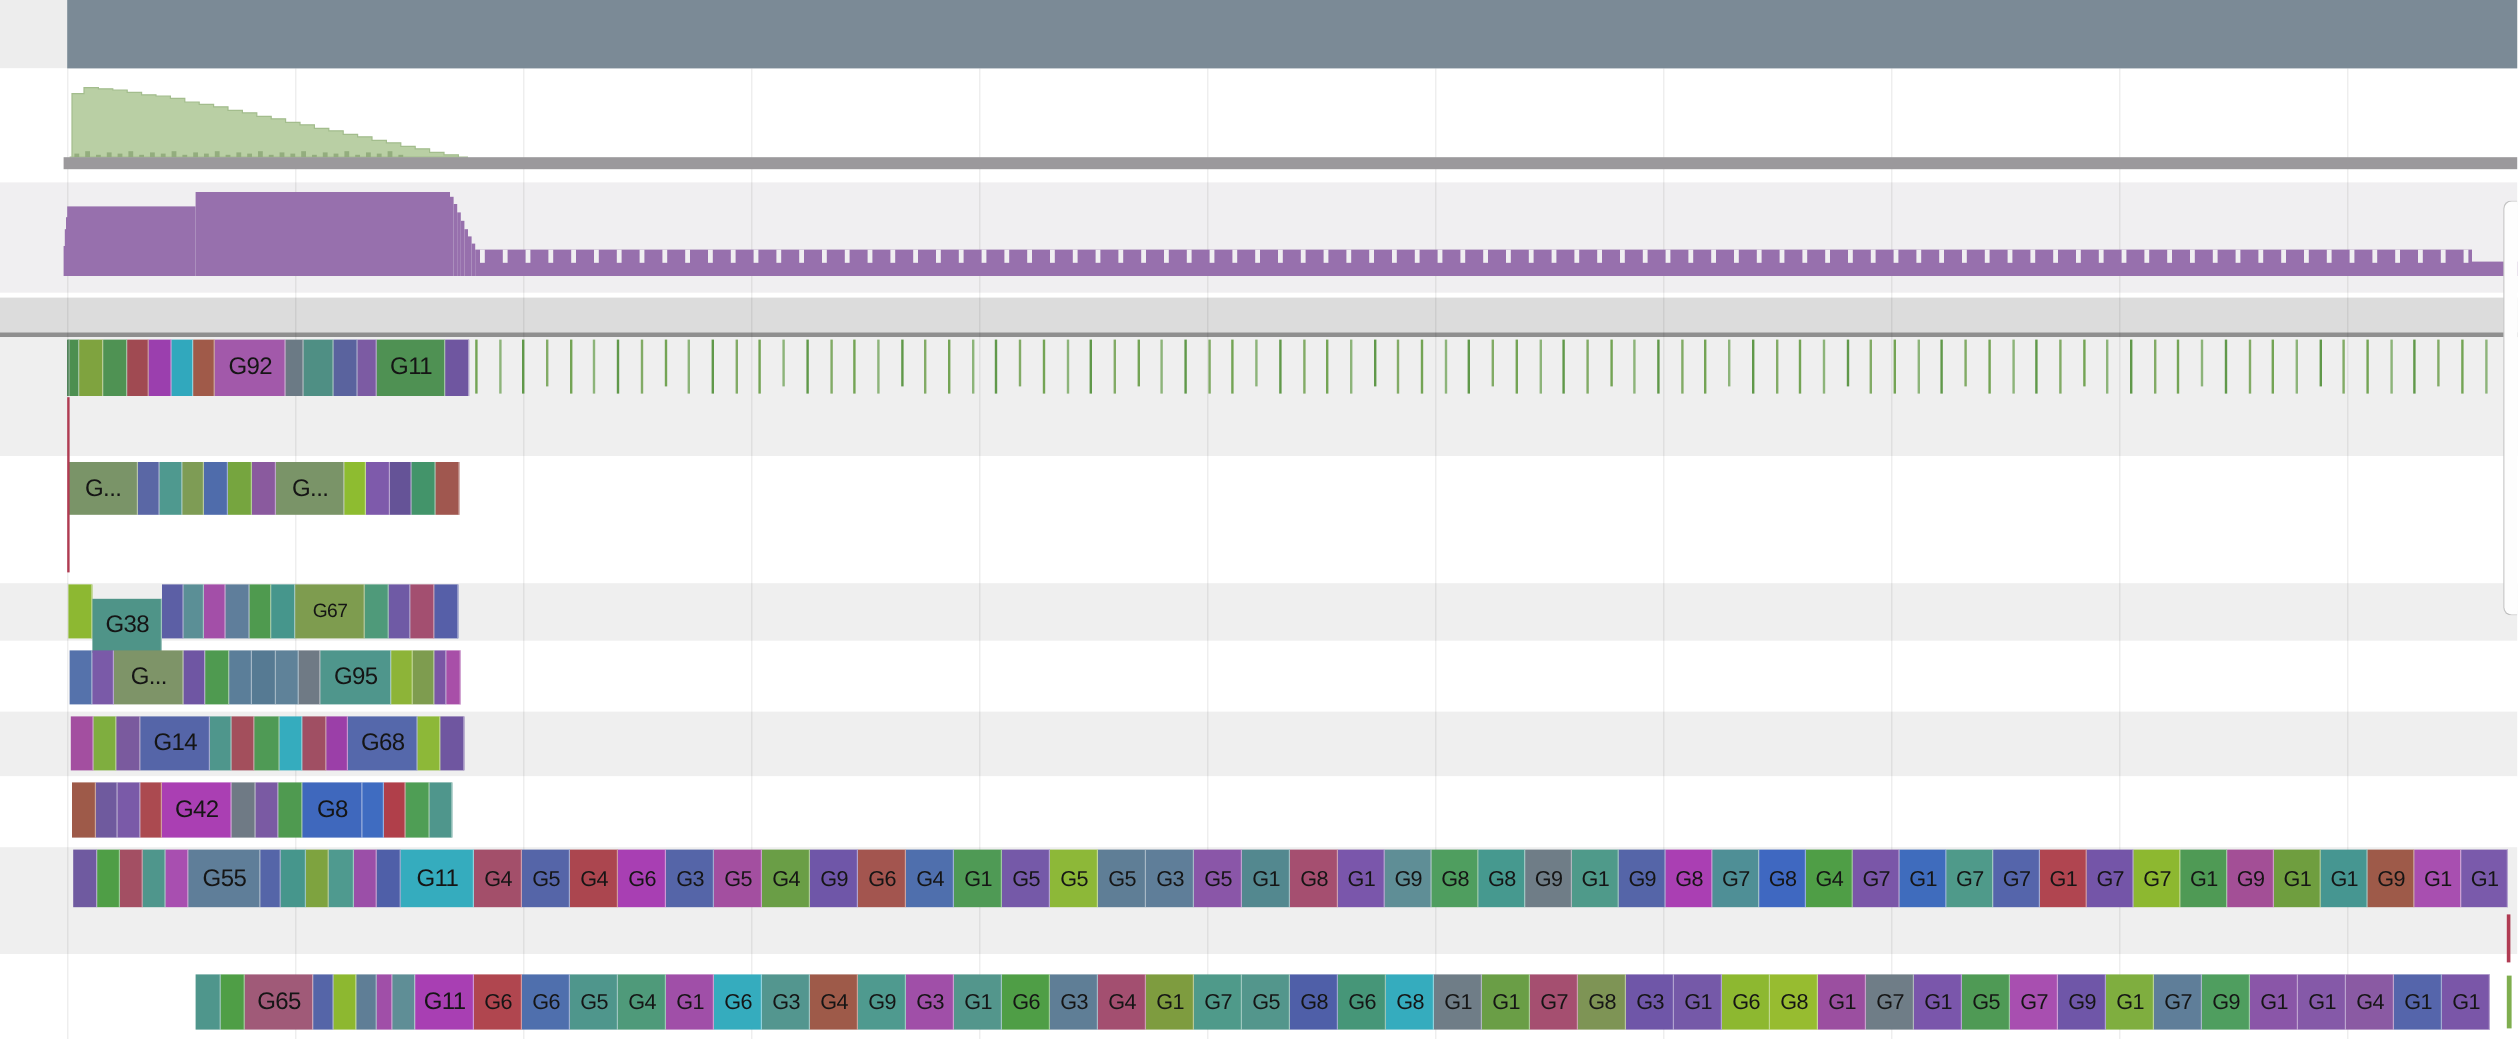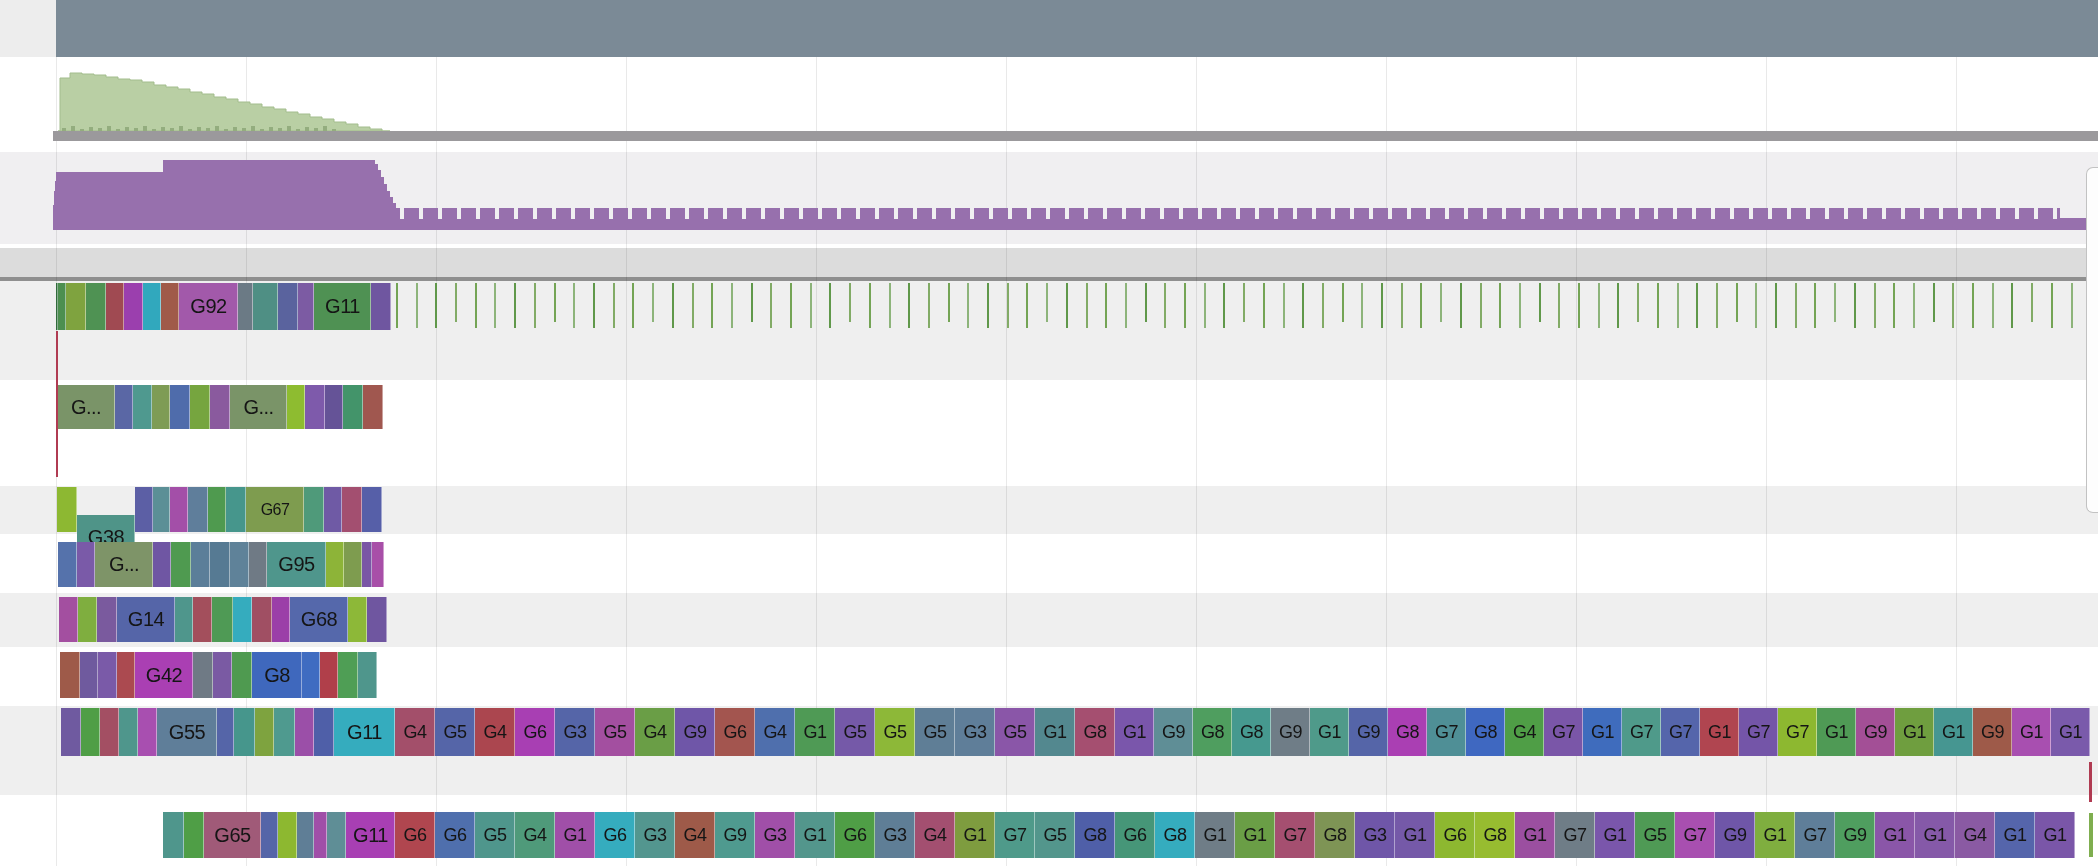--- a/index.html
+++ b/index.html
@@ -317,21 +317,21 @@
     <div class="seg" style="left: 210px; top: 385px; width: 20px; height: 44px; background: rgb(138, 90, 158); z-index: 3;"></div>
     <div class="seg" style="left: 230px; top: 385px; width: 57px; height: 44px; background: rgb(122, 148, 104); z-index: 3;">
       <span class="seg-label" style="font-size: 20px;">G...</span>
     </div>
     <div class="seg" style="left: 287px; top: 385px; width: 18px; height: 44px; background: rgb(142, 188, 48); z-index: 3;"></div>
     <div class="seg" style="left: 305px; top: 385px; width: 20px; height: 44px; background: rgb(126, 90, 171); z-index: 3;"></div>
     <div class="seg" style="left: 325px; top: 385px; width: 18px; height: 44px; background: rgb(101, 83, 151); z-index: 3;"></div>
     <div class="seg" style="left: 343px; top: 385px; width: 20px; height: 44px; background: rgb(67, 148, 106); z-index: 3;"></div>
     <div class="seg" style="left: 363px; top: 385px; width: 20px; height: 44px; background: rgb(160, 87, 79); z-index: 3;"></div>
     <div class="seg" style="left: 57px; top: 487px; width: 20px; height: 45px; background: rgb(141, 184, 50); z-index: 3;"></div>
-    <div class="seg" style="left: 77px; top: 515px; width: 58px; height: 45px; background: rgb(79, 148, 136); z-index: 3;">
+    <div class="seg" style="left: 77px; top: 499px; width: 58px; height: 45px; background: rgb(79, 148, 136); z-index: 3;">
       <span class="seg-label" style="font-size: 20px;">G38</span>
     </div>
     <div class="seg" style="left: 135px; top: 487px; width: 18px; height: 45px; background: rgb(92, 95, 165); z-index: 3;"></div>
     <div class="seg" style="left: 153px; top: 487px; width: 17px; height: 45px; background: rgb(91, 143, 150); z-index: 3;"></div>
     <div class="seg" style="left: 170px; top: 487px; width: 18px; height: 45px; background: rgb(163, 79, 168); z-index: 3;"></div>
     <div class="seg" style="left: 188px; top: 487px; width: 20px; height: 45px; background: rgb(95, 126, 155); z-index: 3;"></div>
     <div class="seg" style="left: 208px; top: 487px; width: 18px; height: 45px; background: rgb(79, 154, 79); z-index: 3;"></div>
     <div class="seg" style="left: 226px; top: 487px; width: 20px; height: 45px; background: rgb(70, 150, 140); z-index: 3;"></div>
     <div class="seg" style="left: 246px; top: 487px; width: 58px; height: 45px; background: rgb(126, 156, 79); z-index: 3;">
       <span class="seg-label" style="font-size: 16px;">G67</span>

